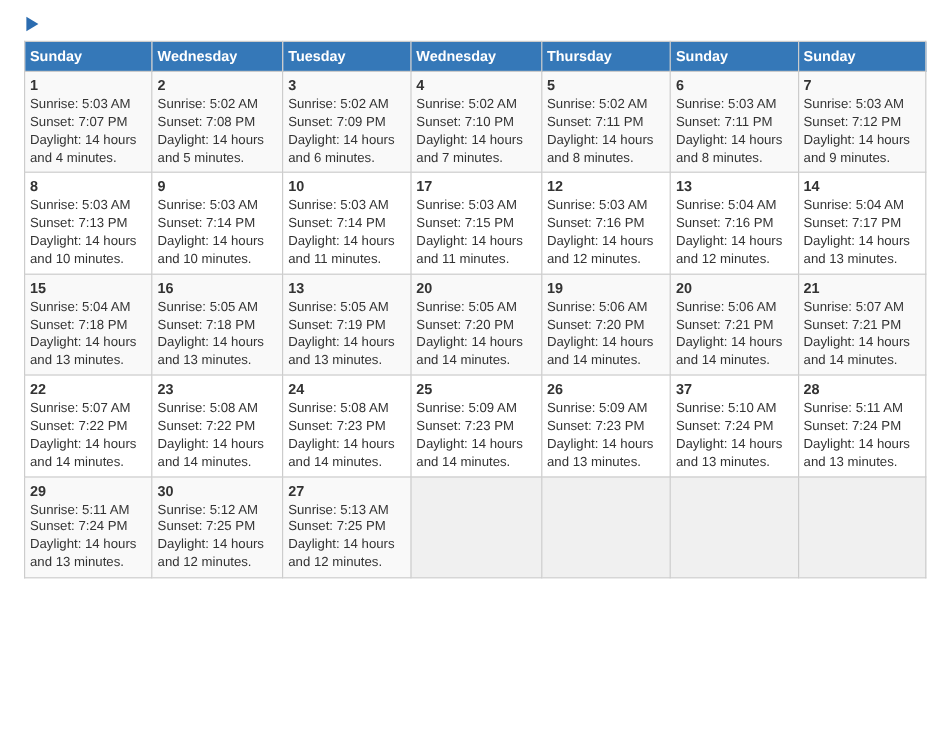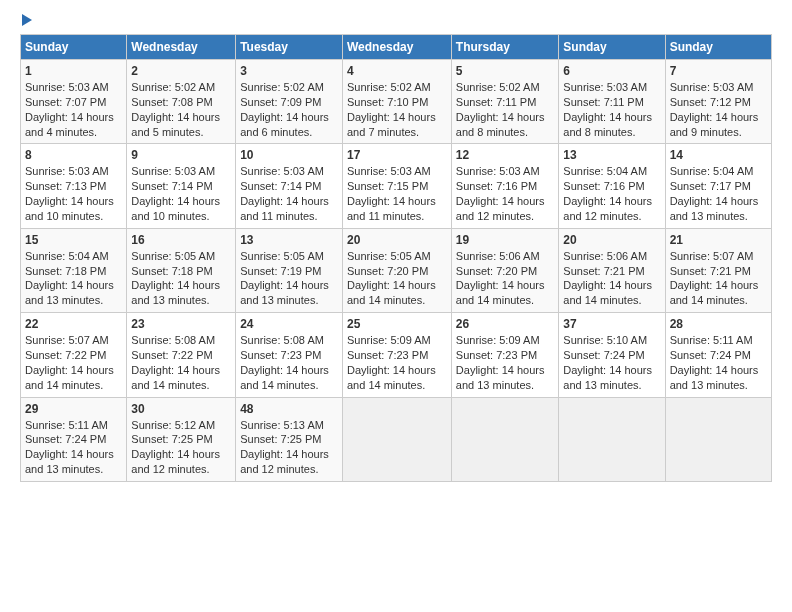--- a/index.html
+++ b/index.html
@@ -168,21 +168,21 @@
           <td><span class="day-num">23</span><span class="cell-text">Sunrise: 5:08 AM<br>Sunset: 7:22 PM<br>Daylight: 14 hours and 14 minutes.</span></td>
           <td><span class="day-num">24</span><span class="cell-text">Sunrise: 5:08 AM<br>Sunset: 7:23 PM<br>Daylight: 14 hours and 14 minutes.</span></td>
           <td><span class="day-num">25</span><span class="cell-text">Sunrise: 5:09 AM<br>Sunset: 7:23 PM<br>Daylight: 14 hours and 14 minutes.</span></td>
           <td><span class="day-num">26</span><span class="cell-text">Sunrise: 5:09 AM<br>Sunset: 7:23 PM<br>Daylight: 14 hours and 13 minutes.</span></td>
           <td><span class="day-num">37</span><span class="cell-text">Sunrise: 5:10 AM<br>Sunset: 7:24 PM<br>Daylight: 14 hours and 13 minutes.</span></td>
           <td><span class="day-num">28</span><span class="cell-text">Sunrise: 5:11 AM<br>Sunset: 7:24 PM<br>Daylight: 14 hours and 13 minutes.</span></td>
         </tr>
         <tr>
           <td><span class="day-num">29</span><span class="cell-text">Sunrise: 5:11 AM<br>Sunset: 7:24 PM<br>Daylight: 14 hours and 13 minutes.</span></td>
           <td><span class="day-num">30</span><span class="cell-text">Sunrise: 5:12 AM<br>Sunset: 7:25 PM<br>Daylight: 14 hours and 12 minutes.</span></td>
-          <td><span class="day-num">48</span><span class="cell-text">Sunrise: 5:13 AM<br>Sunset: 7:25 PM<br>Daylight: 14 hours and 12 minutes.</span></td>
+          <td><span class="day-num">27</span><span class="cell-text">Sunrise: 5:13 AM<br>Sunset: 7:25 PM<br>Daylight: 14 hours and 12 minutes.</span></td>
           <td class="empty-cell"></td>
           <td class="empty-cell"></td>
           <td class="empty-cell"></td>
           <td class="empty-cell"></td>
         </tr>
       </tbody>
   </table>
 </div>
 
 </body></html>

